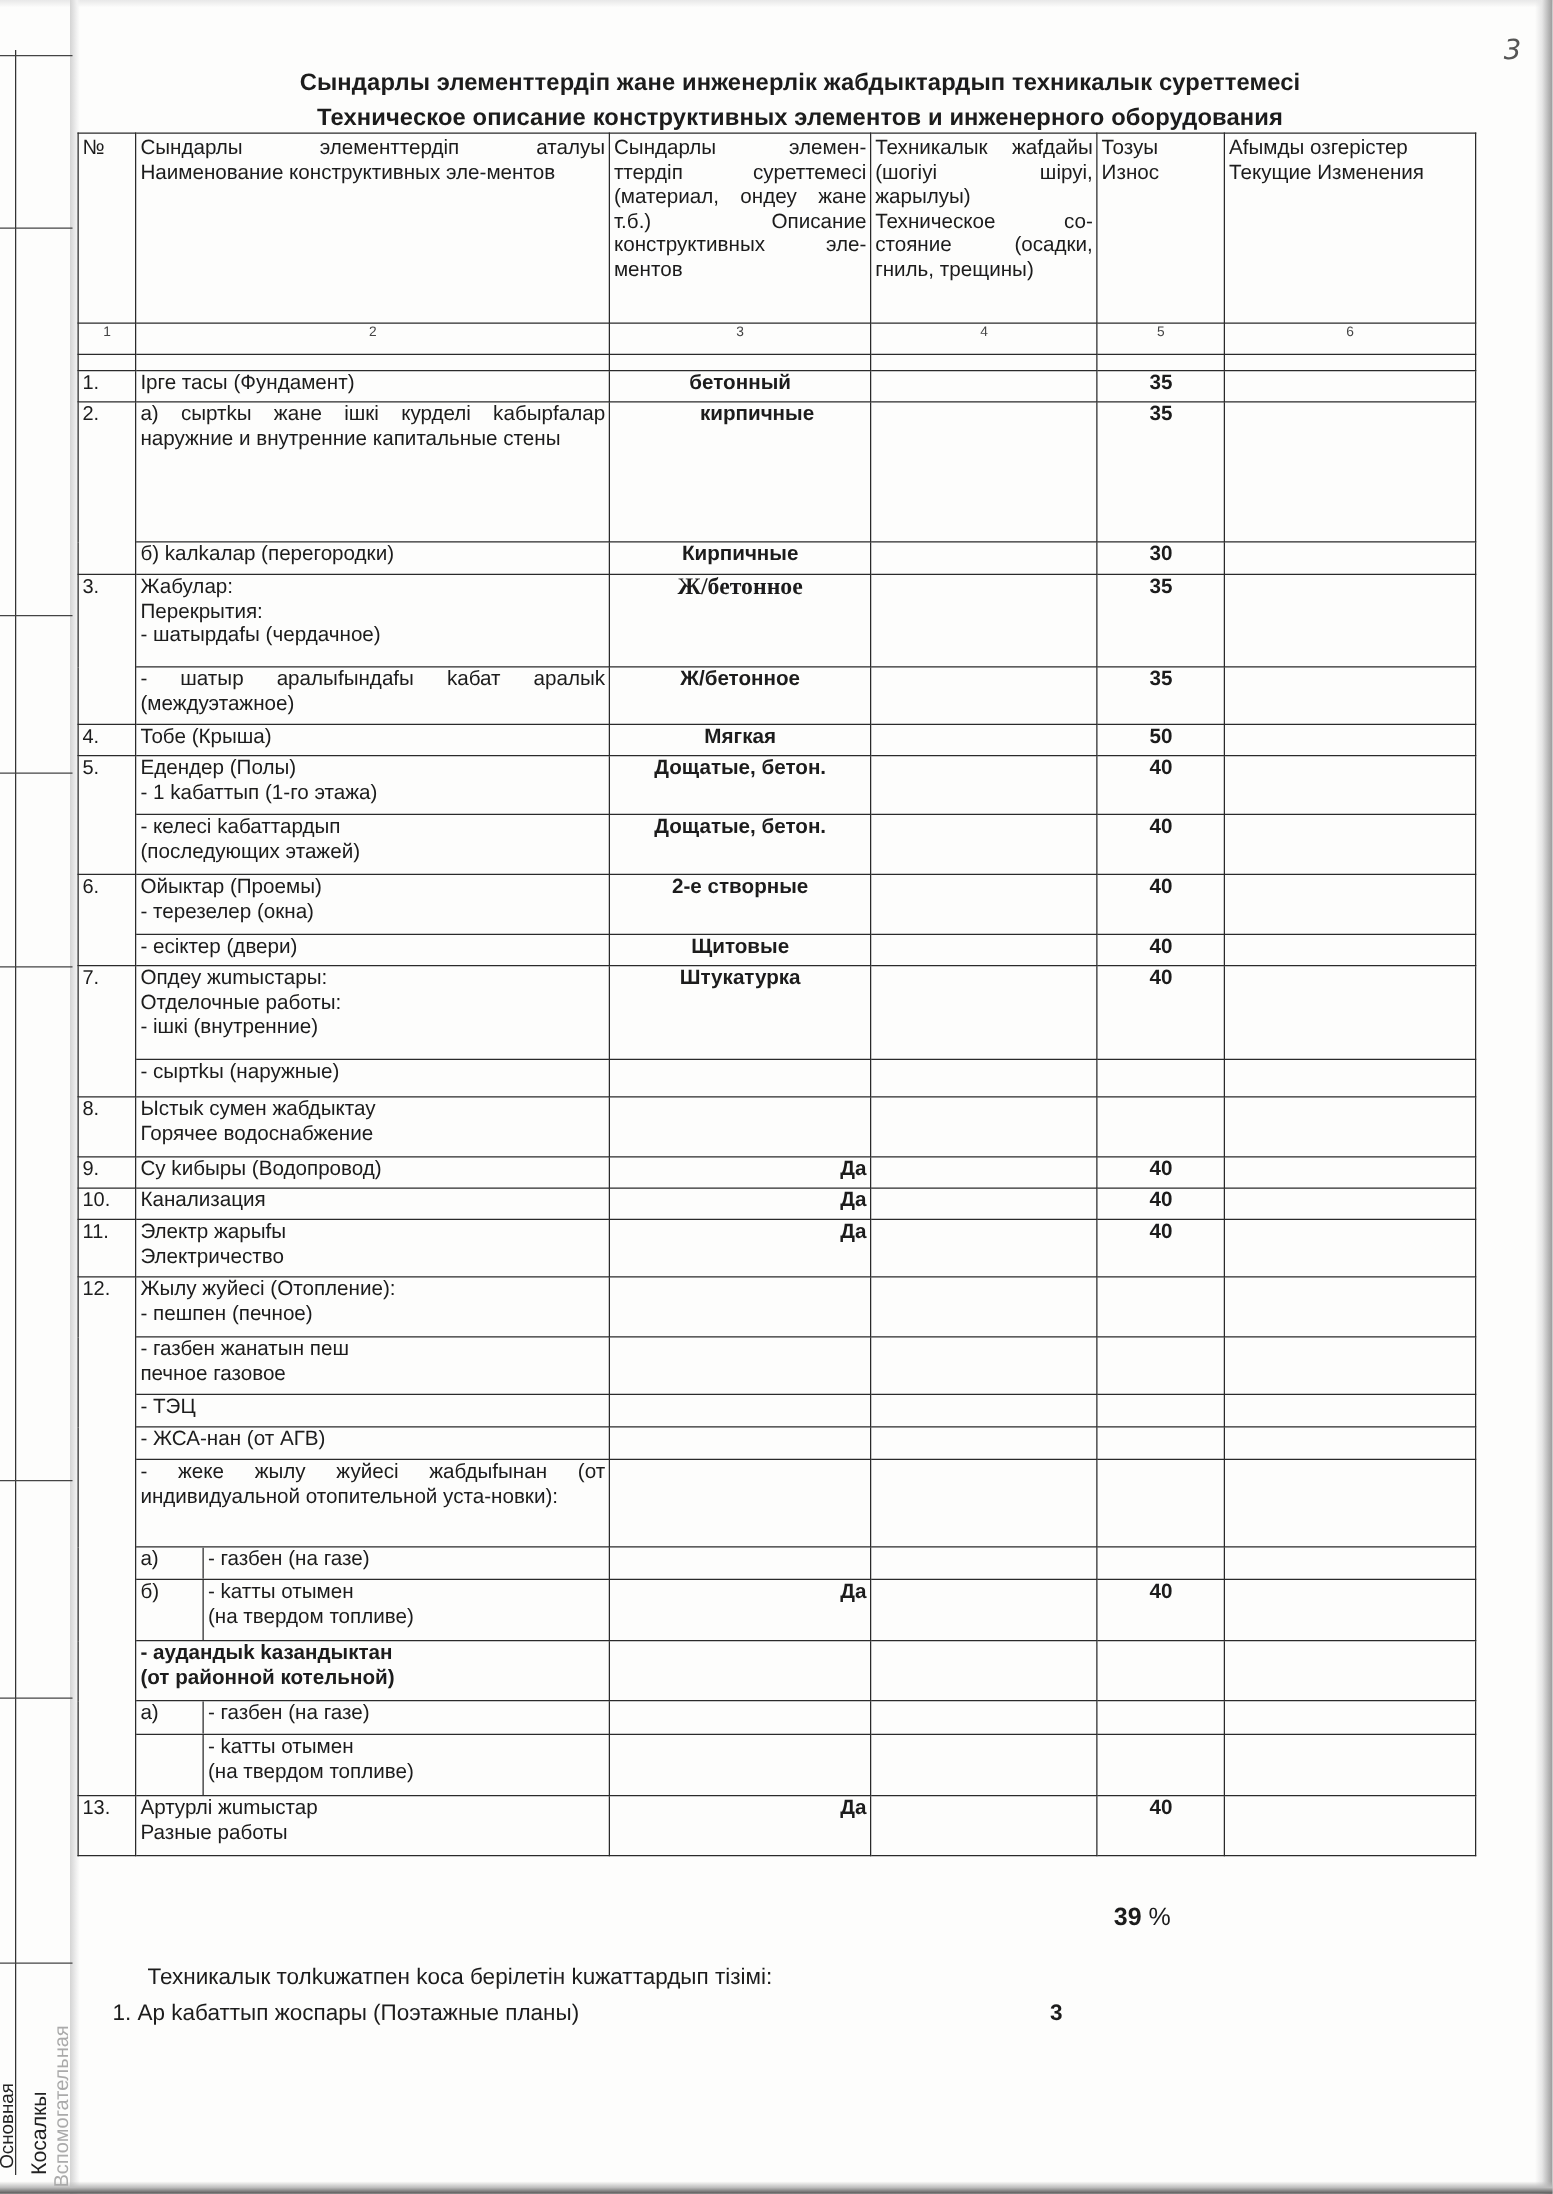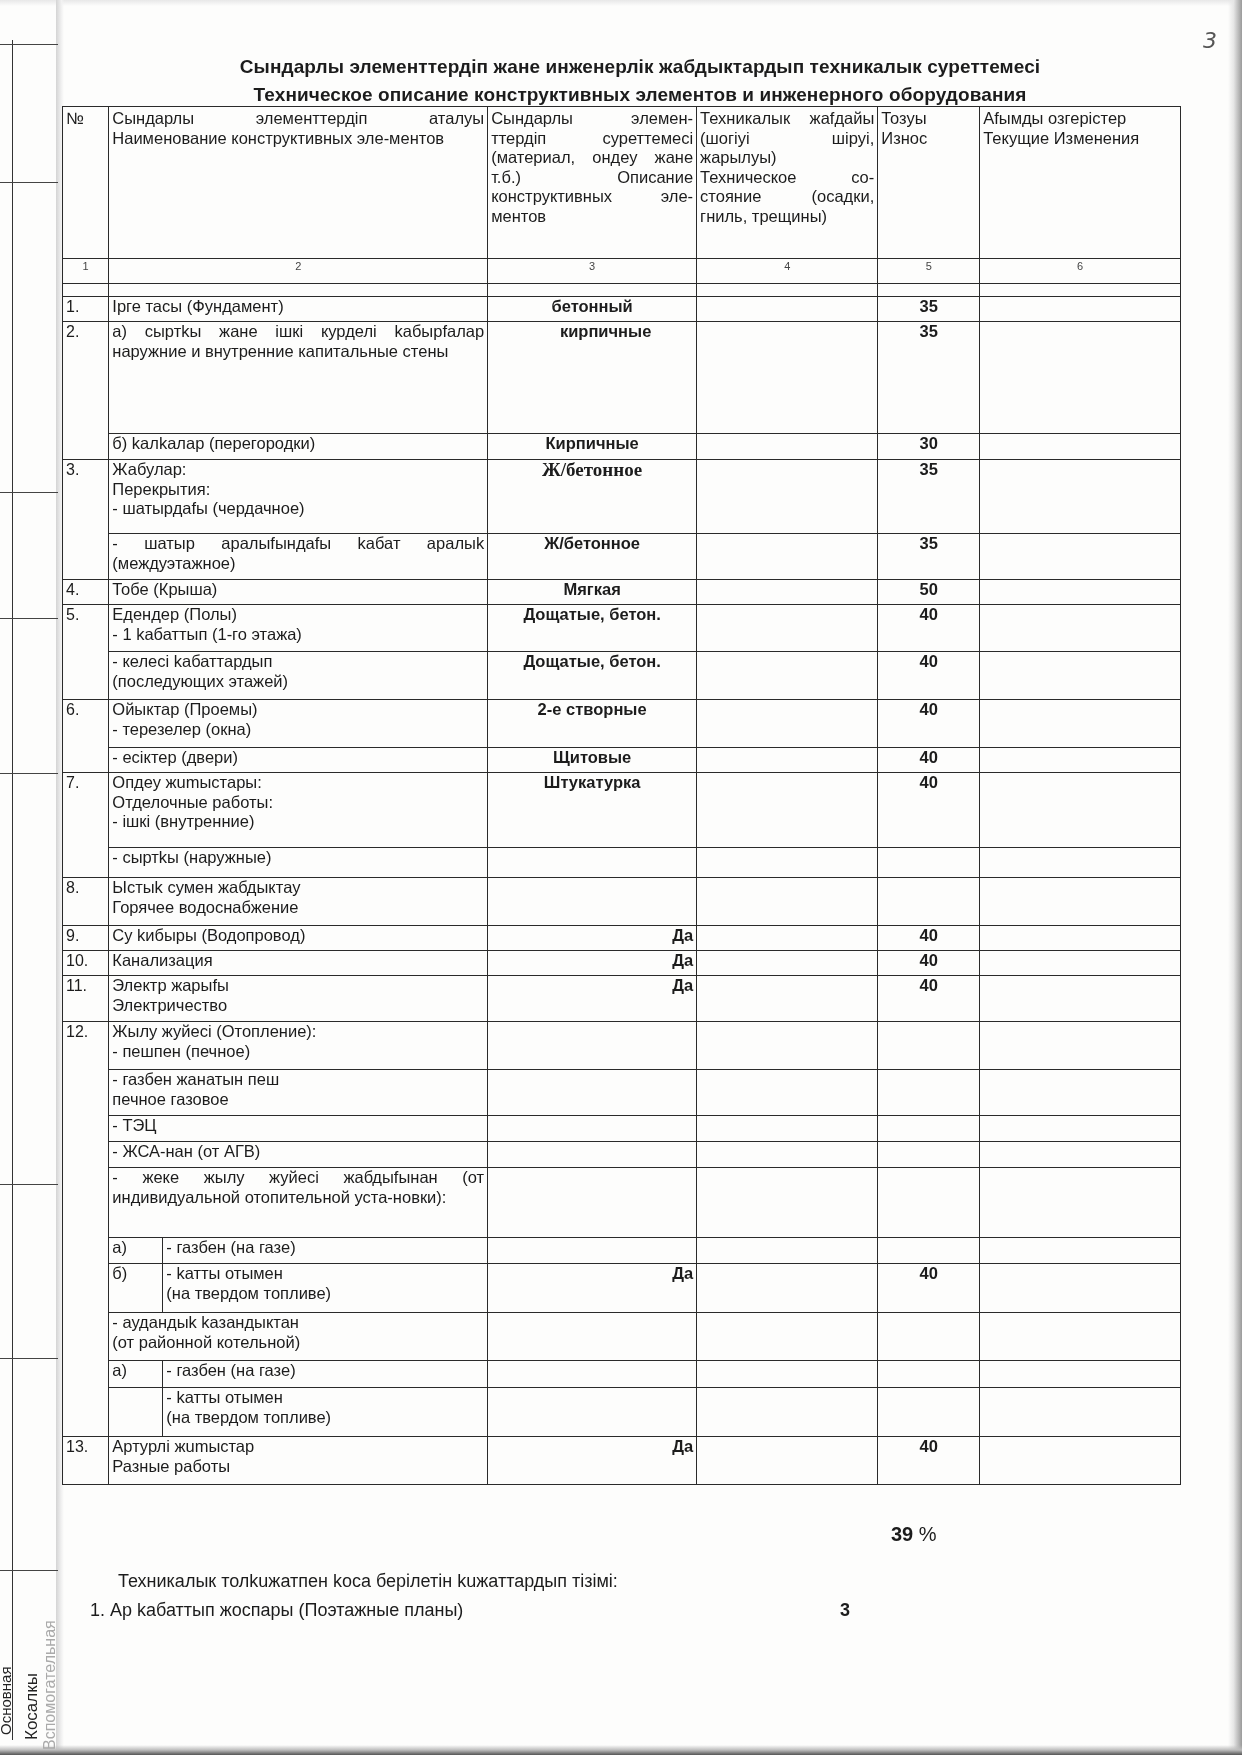--- a/index.html
+++ b/index.html
@@ -348,21 +348,21 @@
             <div style="border-left: 1.3px solid rgb(42, 42, 42); padding: 0px 3px; flex: 1 1 0%; white-space: pre-line;">- kатты отымен
 (на твердом топливе)</div>
           </div>
         </td>
         <td class="desc left-da">Да</td>
         <td></td>
         <td class="wear">40</td>
         <td></td>
       </tr>
       <tr style="height: 48px;">
-        <td style="white-space: pre-line;">- аудандыk kазандыктан
+        <td style="white-space: pre-line; font-weight: bold;">- аудандыk kазандыктан
 (от районной котельной)</td>
         <td class="desc"></td>
         <td></td>
         <td class="wear"></td>
         <td></td>
       </tr>
       <tr style="height: 26px;">
         <td style="padding: 0px; height: 26px;">
           <div style="display: flex; height: 100%; min-height: 26px;">
             <div class="sub-letter" style="padding: 0px 3px; flex: 0 0 47px;">а)</div>

